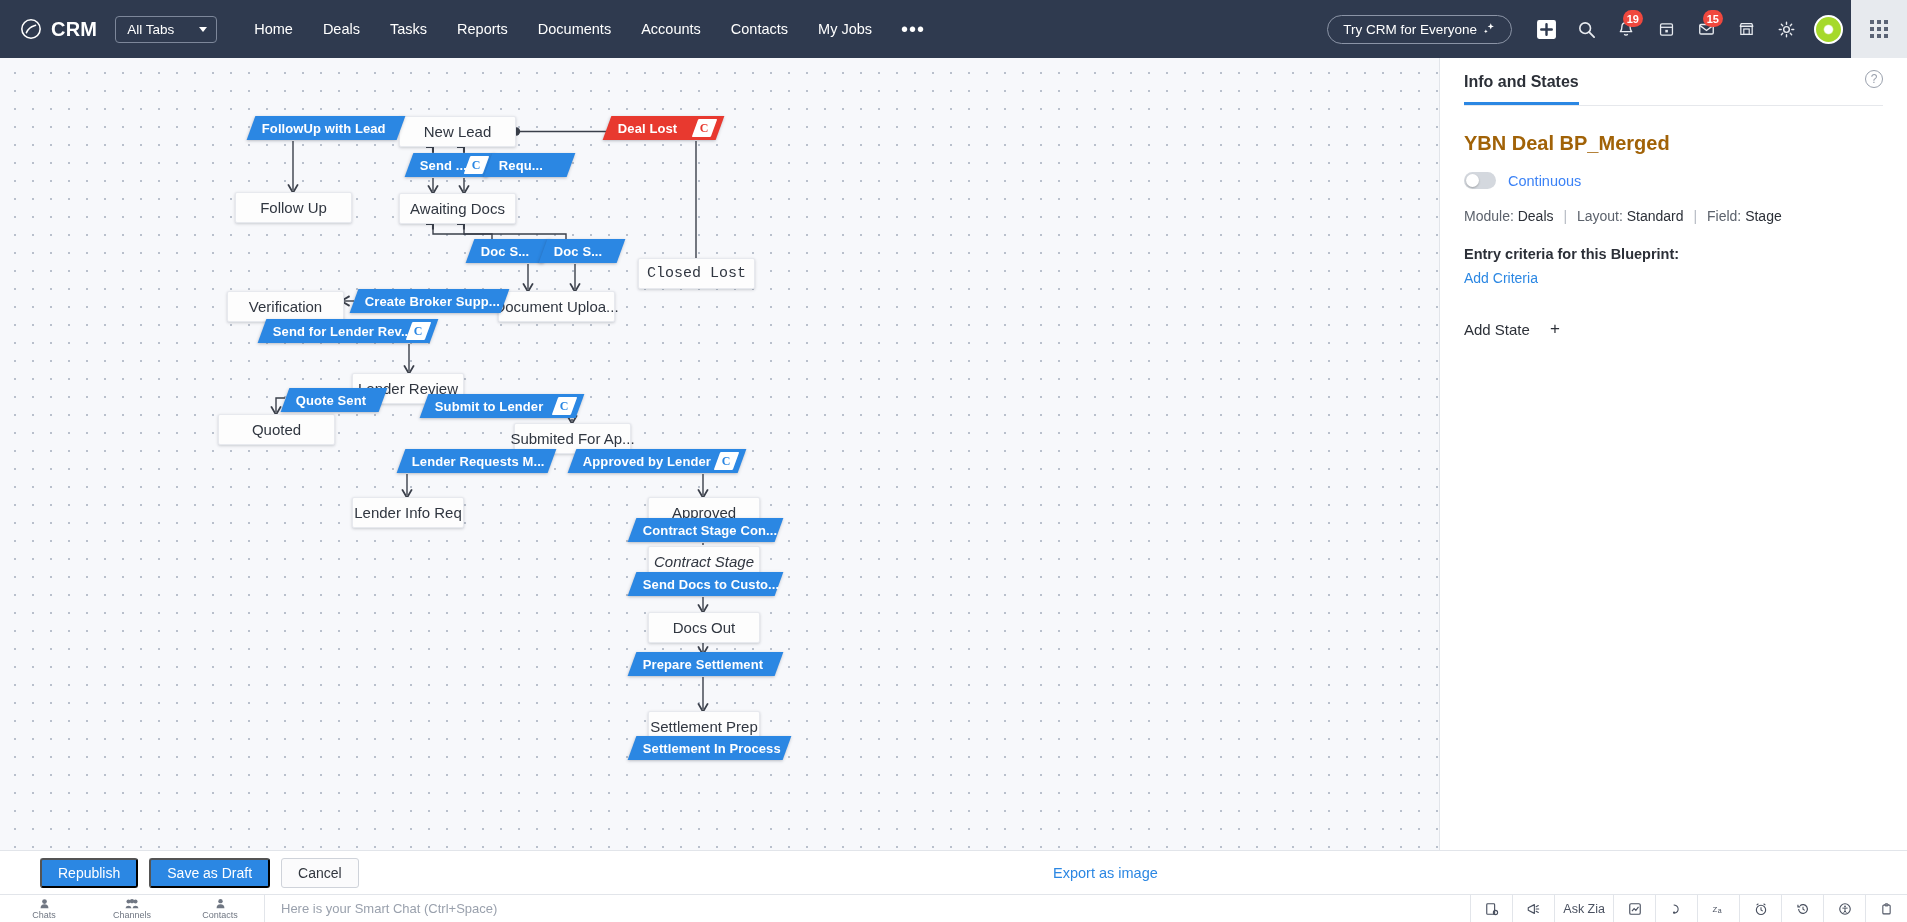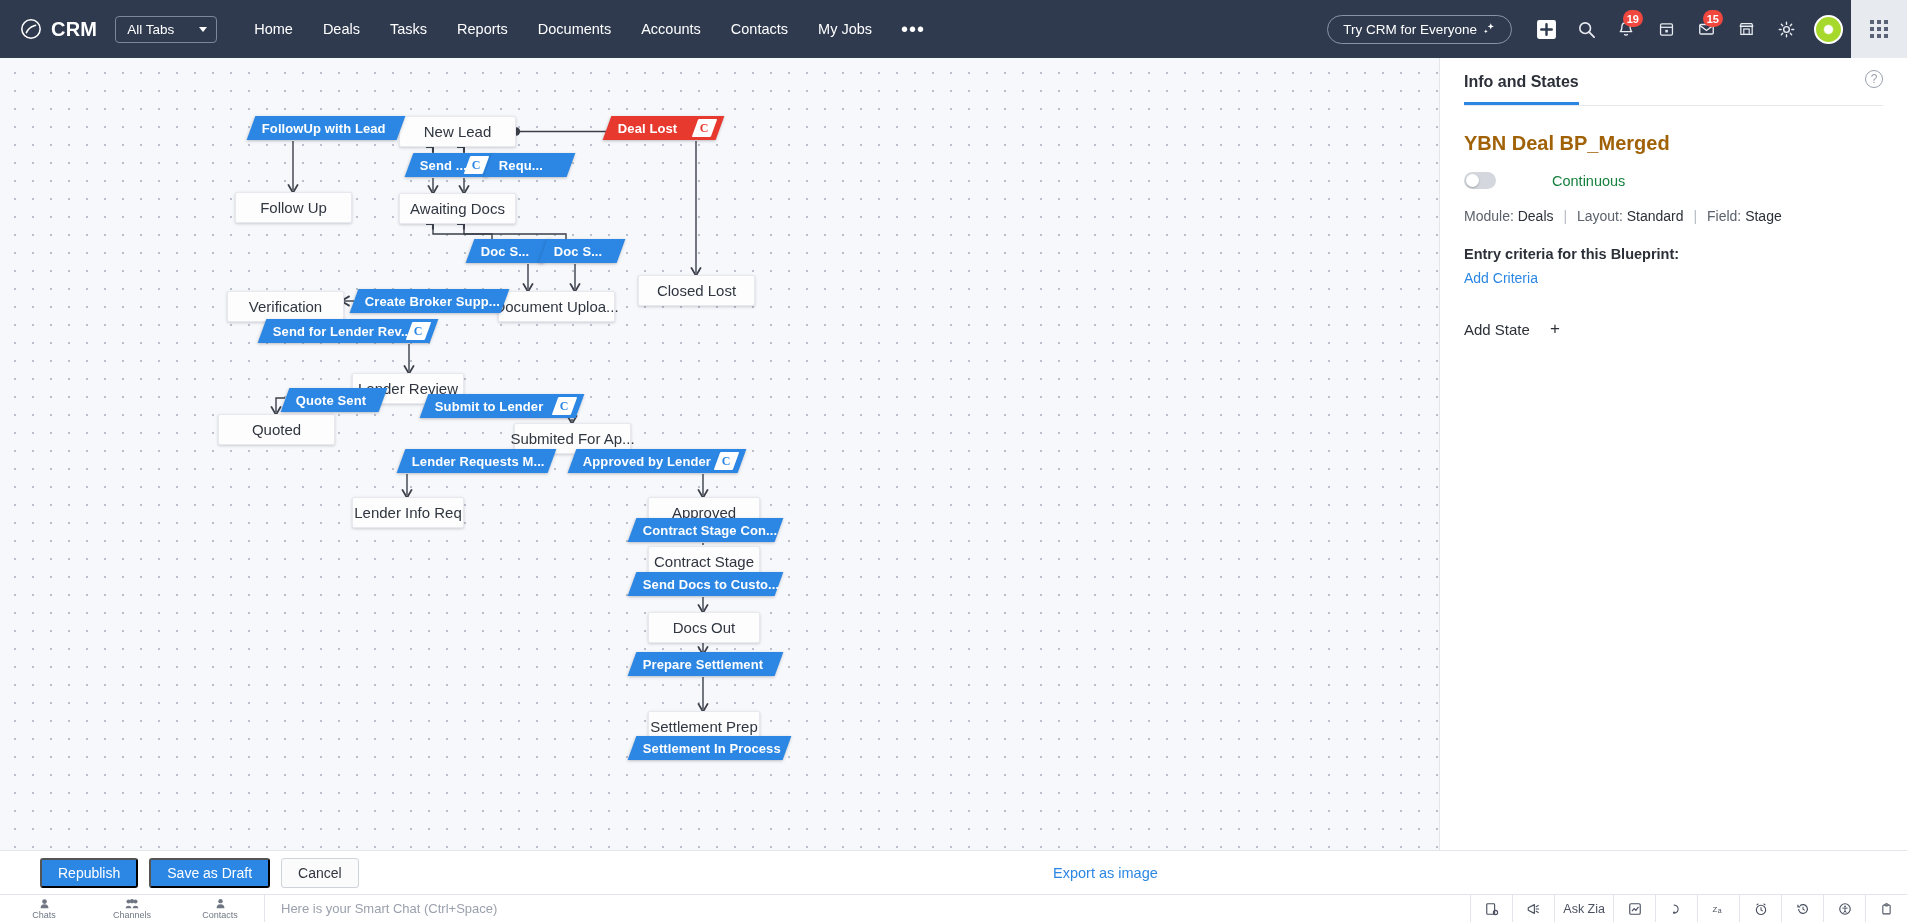--- a/index.html
+++ b/index.html
@@ -176,21 +176,21 @@
   .toggle-row { display:flex; align-items:center; gap: 12px; margin-bottom: 19px; }
   .toggle {
     width: 32px; height: 17px; border-radius: 9px; background: #d4d8de;
     position: relative; flex: none;
   }
   .toggle::after {
     content:""; position:absolute; left: 2px; top: 2px;
     width: 13px; height: 13px; border-radius:50%; background:#ffffff;
     box-shadow: 0 1px 2px rgba(0,0,0,.25);
   }
-  .toggle-label { font-size: 14.5px; color: #15803d; margin-left: 44px; }
+  .toggle-label { font-size: 14.5px; color: #3b82f6; }
 
   .link-blue { color: #2b87e3; font-size: 14px; }
   .rp-desc { margin-bottom: 19px; }
 
   .rp-meta { font-size: 14px; color: #5c626c; margin-bottom: 22px; }
   .rp-meta b { color: #2c3038; font-weight: 400; }
   .rp-meta .sep { color:#b5bac2; padding: 0 6px; }
   .rp-meta .k { color:#5c626c; }
 
   .rp-entry-h { font-size: 14.5px; font-weight: 700; color: #2c3038; margin-bottom: 7px; }
@@ -434,21 +434,21 @@
 
   <div class="node" style="left:399px;top:58px;width:117px;">
       <span>New Lead</span>
     </div>
   <div class="node" style="left:235px;top:134px;width:117px;">
       <span>Follow Up</span>
     </div>
   <div class="node" style="left:399px;top:135px;width:117px;">
       <span>Awaiting Docs</span>
     </div>
-  <div class="node" style="left:638px;top:217px;width:117px;">
+  <div class="node" style="left:638px;top:200px;width:117px;font-family:Liberation Mono, monospace;">
       <span>Closed Lost</span>
     </div>
   <div class="node" style="left:227px;top:233px;width:117px;">
       <span>Verification</span>
     </div>
   <div class="node" style="left:498px;top:233px;width:117px;">
       <span>Document Uploa...</span>
     </div>
   <div class="node" style="left:352px;top:315px;width:112px;">
       <span>Lender Review</span>
@@ -458,21 +458,21 @@
     </div>
   <div class="node" style="left:514px;top:365px;width:117px;">
       <span>Submited For Ap...</span>
     </div>
   <div class="node" style="left:352px;top:439px;width:112px;">
       <span>Lender Info Req</span>
     </div>
   <div class="node" style="left:648px;top:439px;width:112px;">
       <span>Approved</span>
     </div>
-  <div class="node" style="left:648px;top:488px;width:112px;">
+  <div class="node" style="left:648px;top:488px;width:112px;font-style:italic;">
       <span>Contract Stage</span>
     </div>
   <div class="node" style="left:648px;top:554px;width:112px;">
       <span>Docs Out</span>
     </div>
   <div class="node" style="left:648px;top:653px;width:112px;">
       <span>Settlement Prep</span>
     </div>
 
   <div class="trans" style="left:251px;top:58px;width:150px;">

